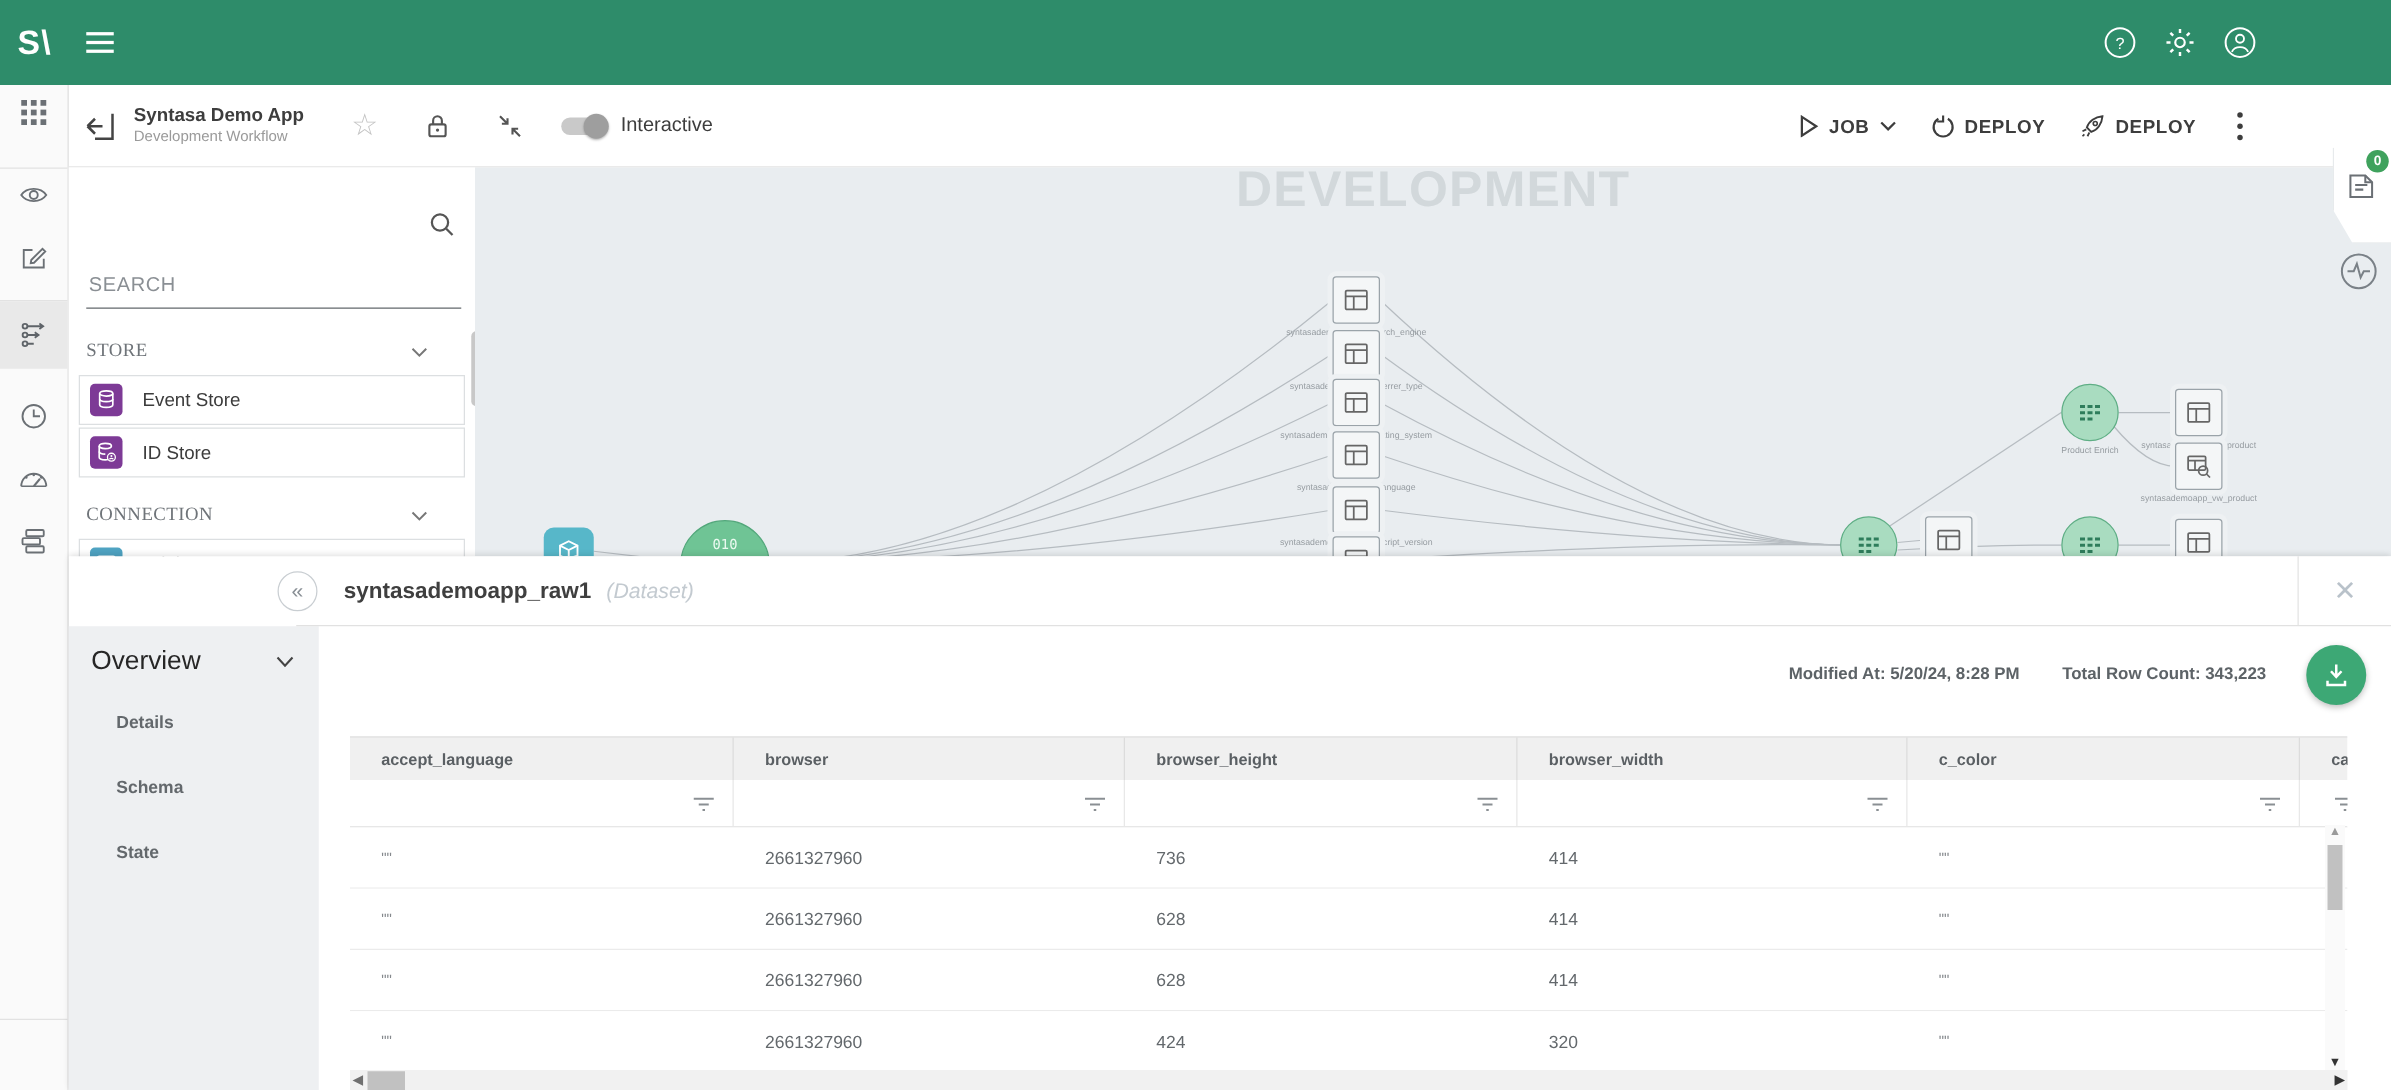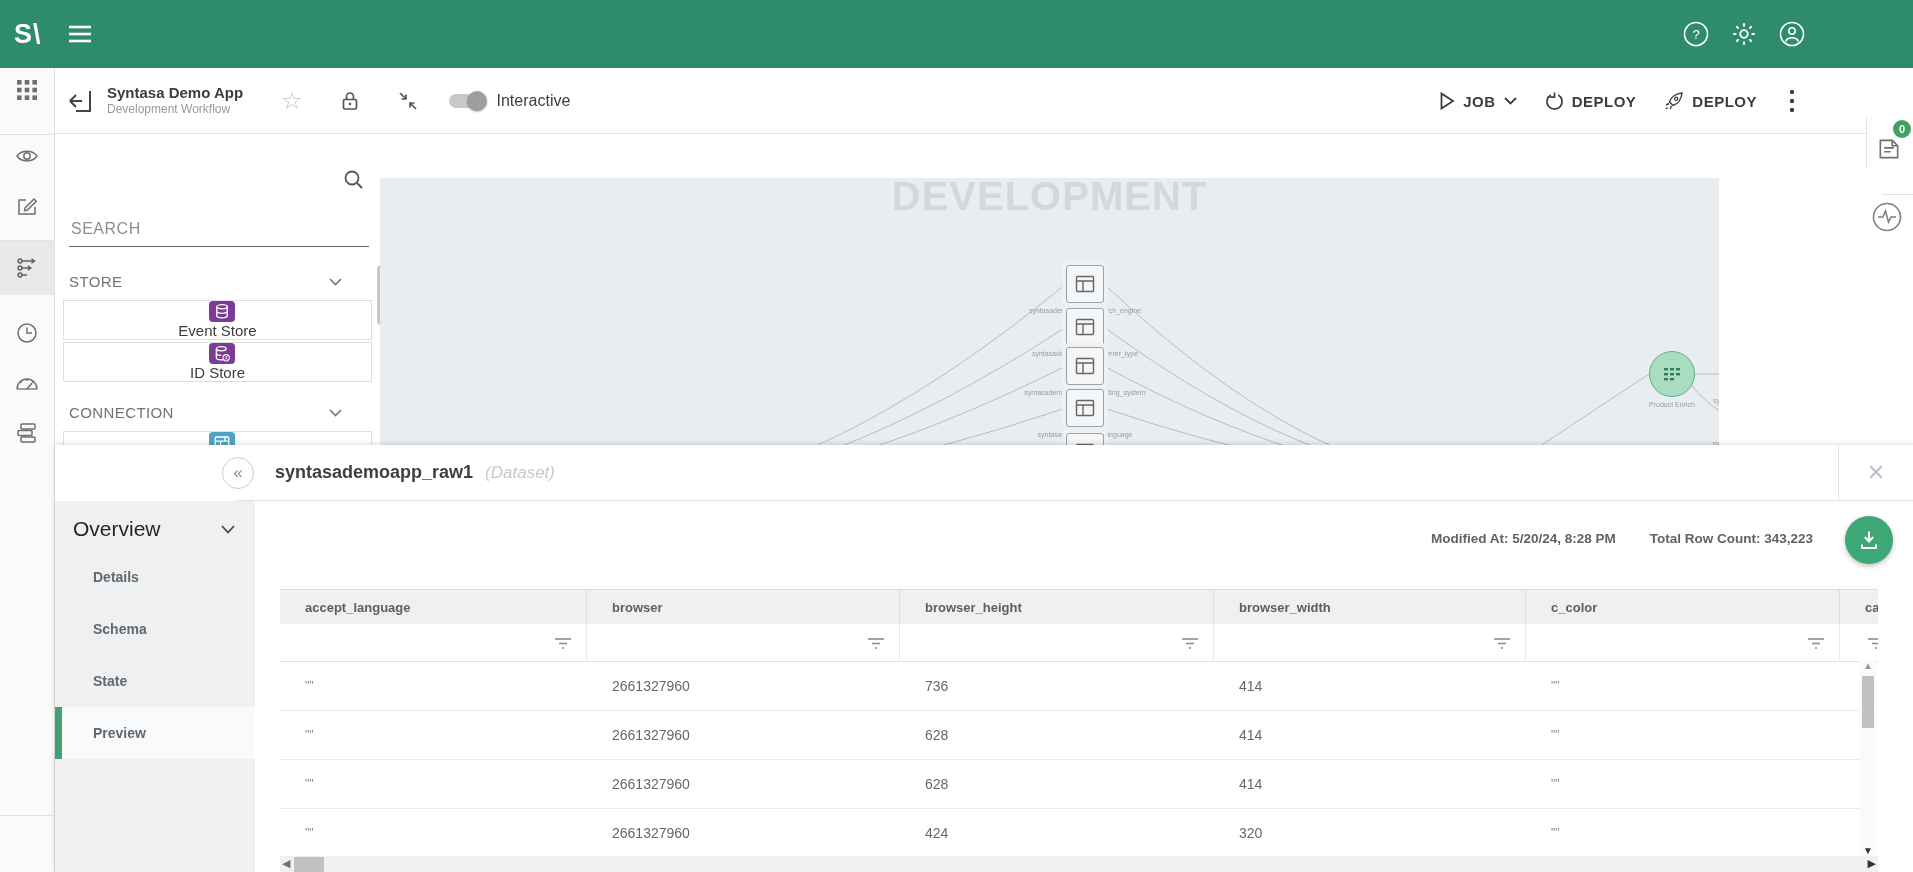--- a/index.html
+++ b/index.html
@@ -38,30 +38,30 @@
   .rail-ic.sel{background:#e9e9e9;height:54px;}
   .rail-div{position:absolute;left:0;width:54px;border-top:1px solid #e2e2e2;}
 
   
   .leftpanel{position:absolute;left:55px;top:134px;width:325px;height:311px;background:#fff;box-sizing:border-box;}
   .search-row{position:relative;margin:34px 26px 0 14px;}
   .search-input{width:270px;border:none;outline:none;border-bottom:1px solid #63686c;
     font-size:16px;color:#444;letter-spacing:.5px;padding:4px 28px 8px 2px;background:transparent;font-family:"Liberation Sans",sans-serif;margin-top:48px;}
   .search-input::placeholder{color:#8a8f94;}
   .search-ic{position:absolute;right:-12px;top:0;cursor:pointer;}
-  .lp-sec-h{display:flex;align-items:center;justify-content:space-between;margin:0 38px 10px 14px;cursor:pointer;}
+  .lp-sec-h{display:flex;align-items:center;justify-content:space-between;margin:0 38px 10px 14px;cursor:pointer;font-family:Liberation Serif, serif;}
   .lp-sec-lb{font-size:15px;color:#6f7479;letter-spacing:.4px;}
-  .lp-item{display:flex;align-items:center;gap:0;border:1px solid #dcdfe1;background:#fff;
-           margin:0 8px 2px 8px;height:38px;cursor:pointer;flex-direction:column;}
+  .lp-item{display:flex;align-items:center;gap:16px;border:1px solid #dcdfe1;background:#fff;
+           margin:0 8px 2px 8px;height:38px;cursor:pointer;}
   .lp-item .cicon{width:26px;height:26px;border-radius:4px;margin-left:8px;display:flex;align-items:center;justify-content:center;}
   .lp-item .clb{font-size:15px;color:#3c3c3c;}
   .lp-scroll{position:absolute;right:-6px;top:131px;width:9px;height:60px;background:#c8c8c8;border-radius:4px;}
 
   
-  .canvas{position:absolute;left:380px;top:134px;width:1339px;height:311px;background:#e9edf0;overflow:hidden;margin-top:44px;}
+  .canvas{position:absolute;left:380px;top:134px;width:1533px;height:311px;background:#e9edf0;overflow:hidden;}
   .watermark{position:absolute;left:50%;top:-4px;transform:translateX(-50%);
              font-size:40px;font-weight:bold;color:#d2d8db;letter-spacing:1px;}
   .edges{position:absolute;left:0;top:0;}
   .node{position:absolute;box-sizing:border-box;display:flex;align-items:center;justify-content:center;cursor:pointer;}
   .node.sq{width:38px;height:38px;background:#f4f6f7;border:1px solid #9aa3a9;border-radius:3px;box-shadow:0 0 0 4px #eef1f3;}
   .node.circ{width:46px;height:46px;background:#a9dcc0;border:1px solid #5fae85;border-radius:50%;}
   .node.half{width:72px;height:72px;background:#6fc495;border:1px solid #54a87c;border-radius:50%;color:#eafaf0;
              font-family:"DejaVu Sans Mono",monospace;font-size:11px;display:flex;align-items:flex-start;justify-content:center;padding-top:12px;}
   .node.cube{width:40px;height:40px;background:#57b7c9;border-radius:8px;}
   .nlabel{position:absolute;text-align:center;font-size:7px;color:#969ca1;line-height:8px;pointer-events:none;}
@@ -578,21 +578,20 @@
         <div class="sn-head">
           <span class="sn-head-lb">Overview</span>
           <svg width="14" height="9" viewBox="0 0 14 9">
               <path d="M1 1 L7 7.5 L13 1" fill="none" stroke="#444" stroke-width="1.7"></path>
             </svg>
         </div>
         <div id="subnav-items">
             <div class="sn-item">Details</div>
             <div class="sn-item">Schema</div>
             <div class="sn-item">State</div>
-            <div class="sn-item sel">Preview</div>
           </div>
       </div>
       <div class="dp-content">
         <div class="meta">
           <span>Modified At: 5/20/24, 8:28 PM</span>
           <span>Total Row Count: 343,223</span>
         </div>
         <div class="fab">
           <svg width="22" height="22" viewBox="0 0 22 22">
               <path d="M11 2.5 v9.5 M6.8 8 L11 12.5 L15.2 8" fill="none" stroke="#fff" stroke-width="2"></path>

